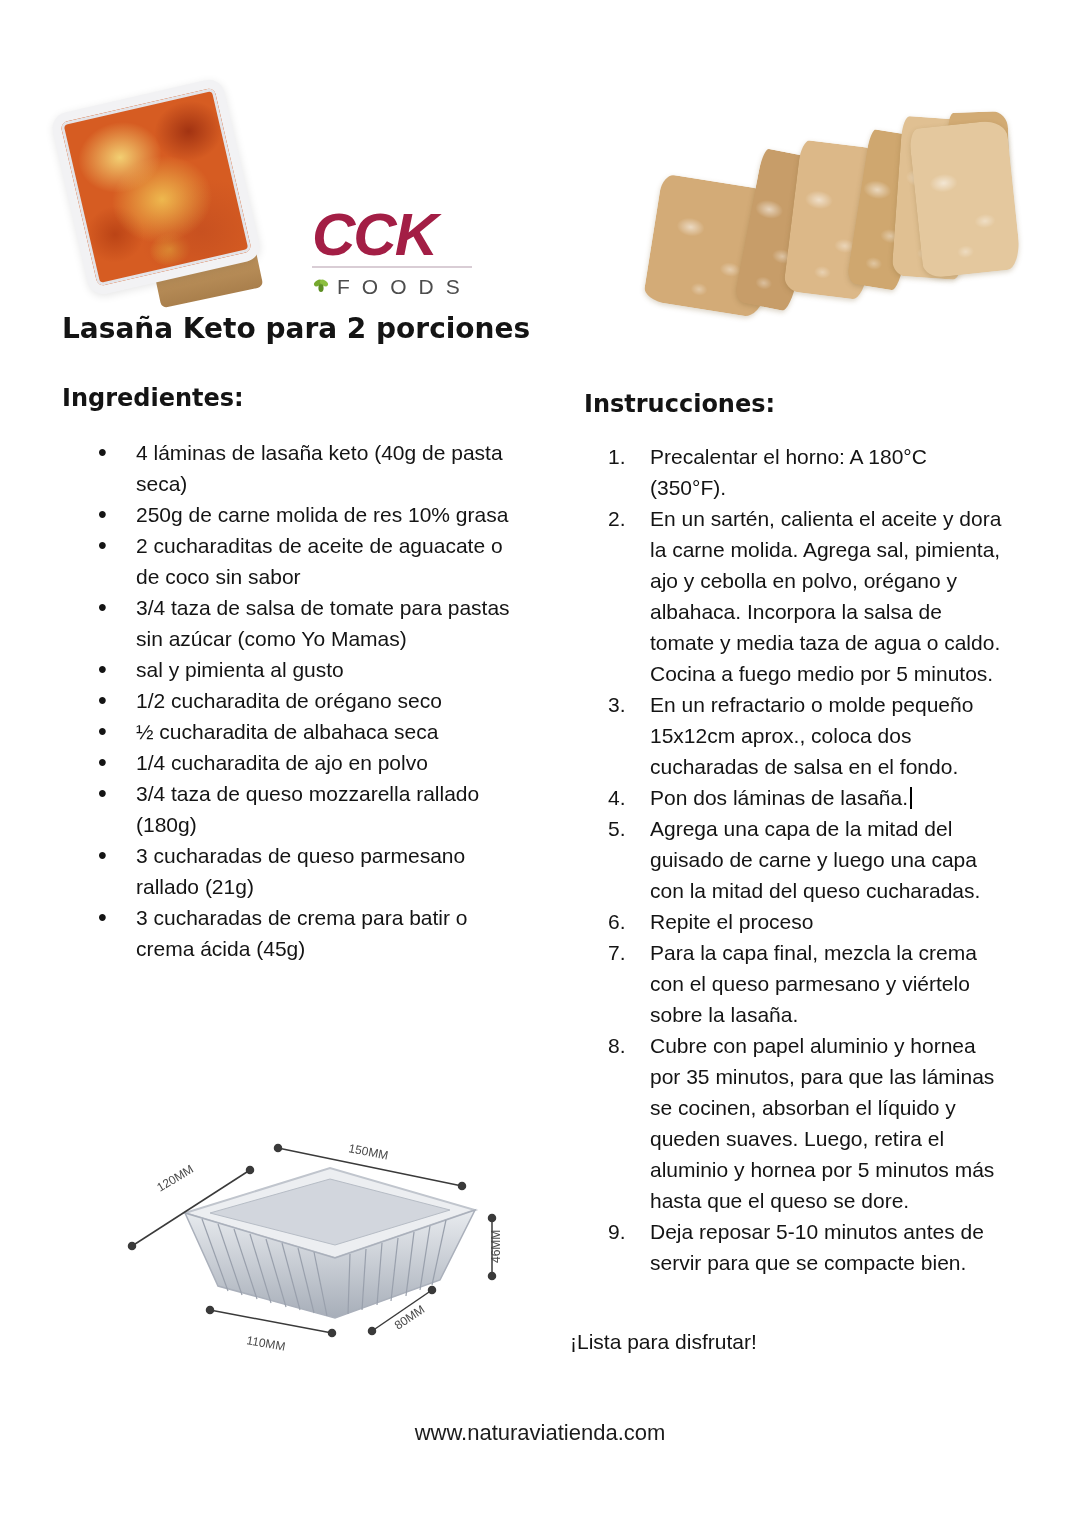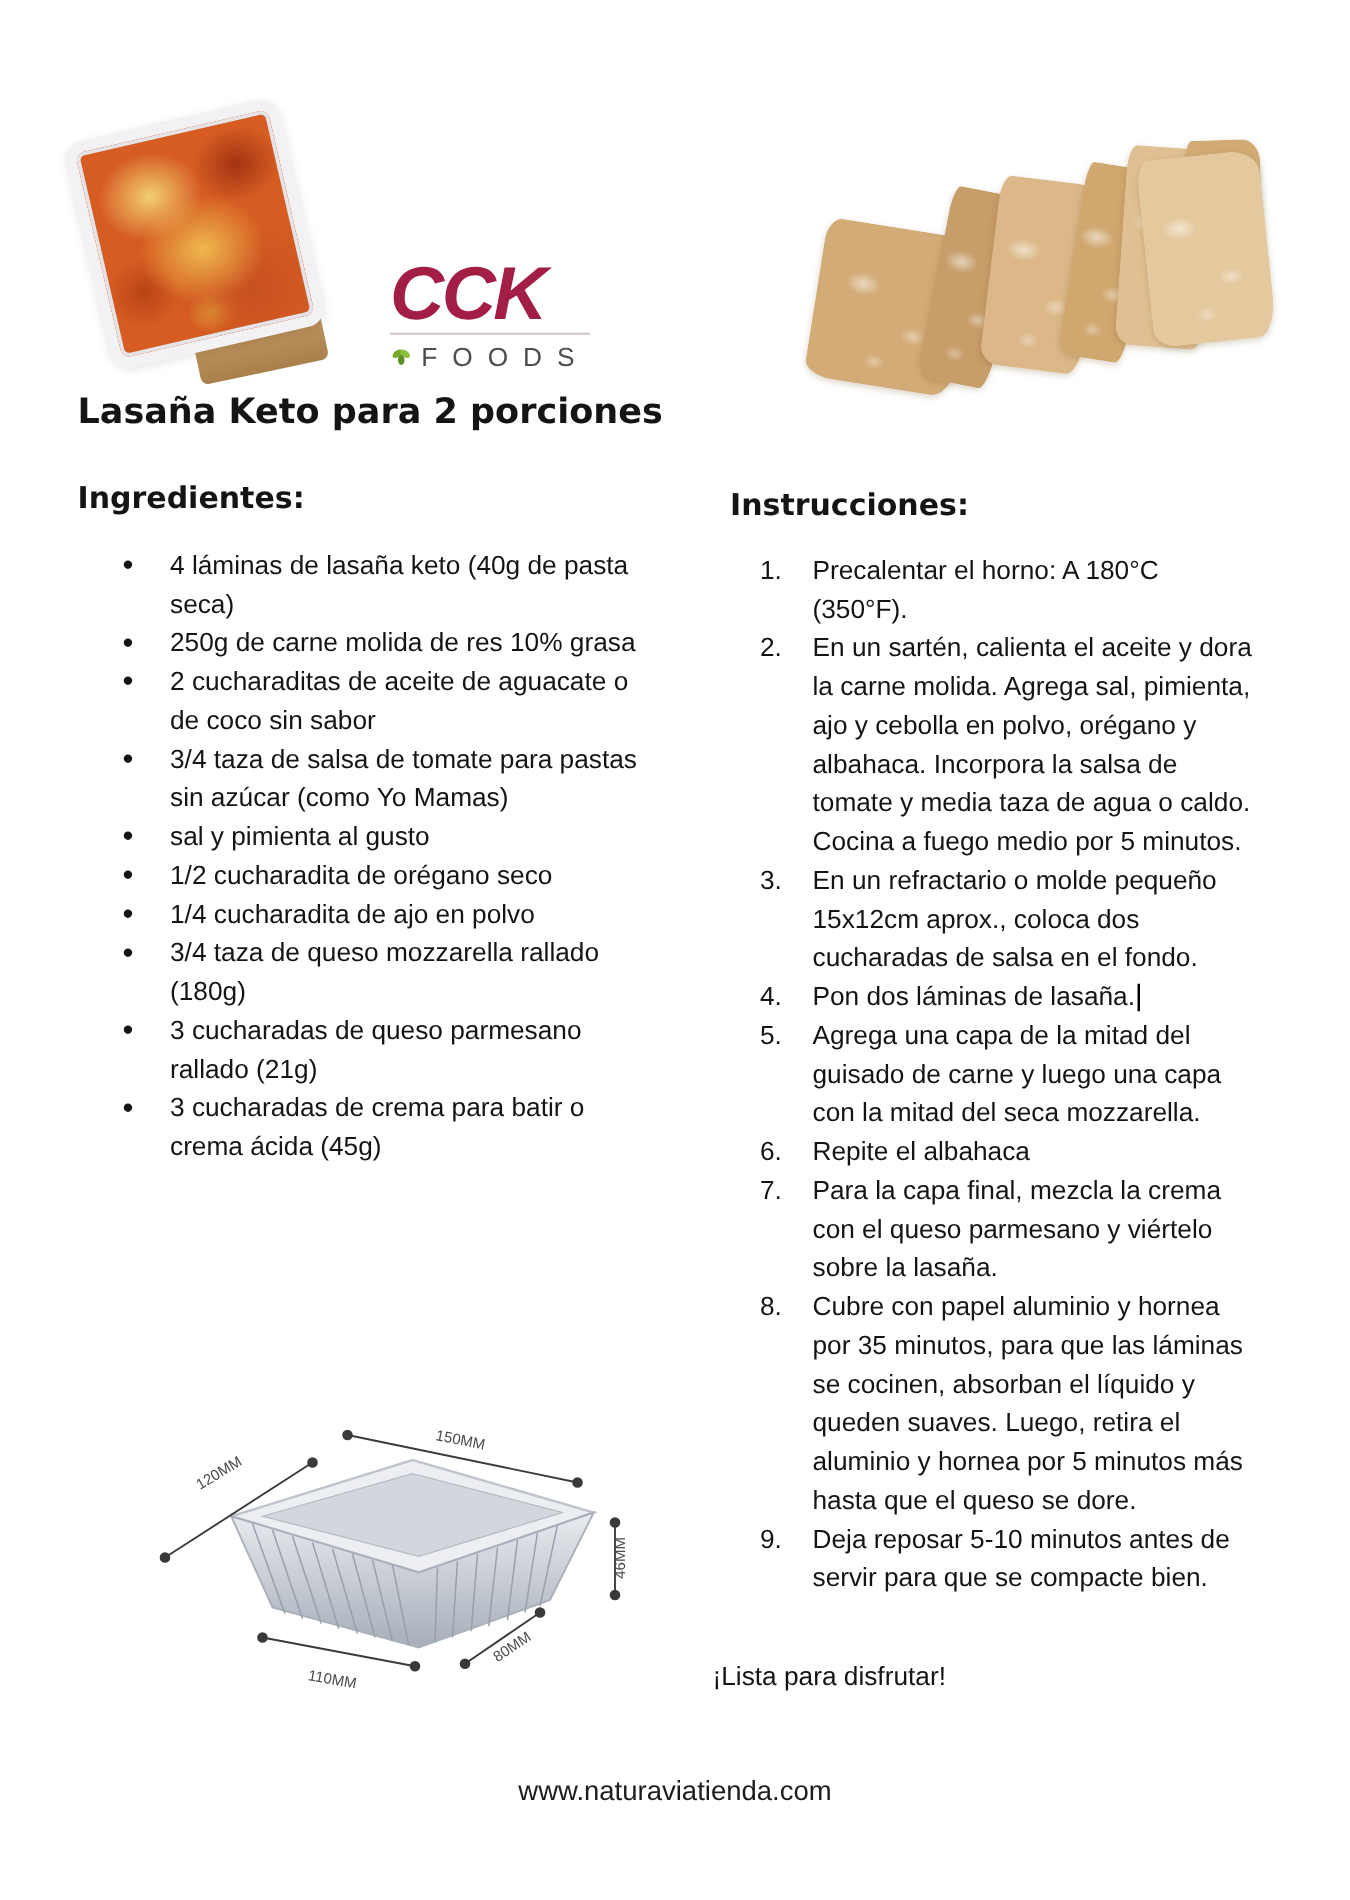--- a/index.html
+++ b/index.html
@@ -108,20 +108,21 @@
   <div class="col-heading h-ing">Ingredientes:</div>
   <div class="col-heading h-inst">Instrucciones:</div>
 
   <ul class="ing-list">
     <li><span>4 láminas de lasaña keto (40g de pasta seca)</span></li>
     <li><span>250g de carne molida de res 10% grasa</span></li>
     <li><span>2 cucharaditas de aceite de aguacate o de coco sin sabor</span></li>
     <li><span>3/4 taza de salsa de tomate para pastas sin azúcar (como Yo Mamas)</span></li>
     <li><span>sal y pimienta al gusto</span></li>
     <li><span>1/2 cucharadita de orégano seco</span></li>
+    <li><span>½ cucharadita de albahaca seca</span></li>
     <li><span>1/4 cucharadita de ajo en polvo</span></li>
     <li><span>3/4 taza de queso mozzarella rallado (180g)</span></li>
     <li><span>3 cucharadas de queso parmesano rallado (21g)</span></li>
     <li><span>3 cucharadas de crema para batir o crema ácida (45g)</span></li>
   </ul>
 
   <div class="inst-list">
     <div class="irow">
       <span class="inum">1.</span>
       <span class="itext">Precalentar el horno: A 180°C (350°F).</span>
@@ -134,25 +135,25 @@
       <span class="inum">3.</span>
       <span class="itext">En un refractario o molde pequeño 15x12cm aprox., coloca dos cucharadas de salsa en el fondo.</span>
     </div>
     <div class="irow">
       <span class="inum">4.</span>
       <span class="itext short">Pon dos láminas de lasaña.</span>
       <span class="caret"></span>
     </div>
     <div class="irow">
       <span class="inum">5.</span>
-      <span class="itext">Agrega una capa de la mitad del guisado de carne y luego una capa con la mitad del seca mozzarella.</span>
+      <span class="itext">Agrega una capa de la mitad del guisado de carne y luego una capa con la mitad del queso cucharadas.</span>
     </div>
     <div class="irow">
       <span class="inum">6.</span>
-      <span class="itext">Repite el albahaca</span>
+      <span class="itext">Repite el proceso</span>
     </div>
     <div class="irow">
       <span class="inum">7.</span>
       <span class="itext">Para la capa final, mezcla la crema con el queso parmesano y viértelo sobre la lasaña.</span>
     </div>
     <div class="irow">
       <span class="inum">8.</span>
       <span class="itext">Cubre con papel aluminio y hornea por 35 minutos, para que las láminas se cocinen, absorban el líquido y queden suaves. Luego, retira el aluminio y hornea por 5 minutos más hasta que el queso se dore.</span>
     </div>
     <div class="irow">

